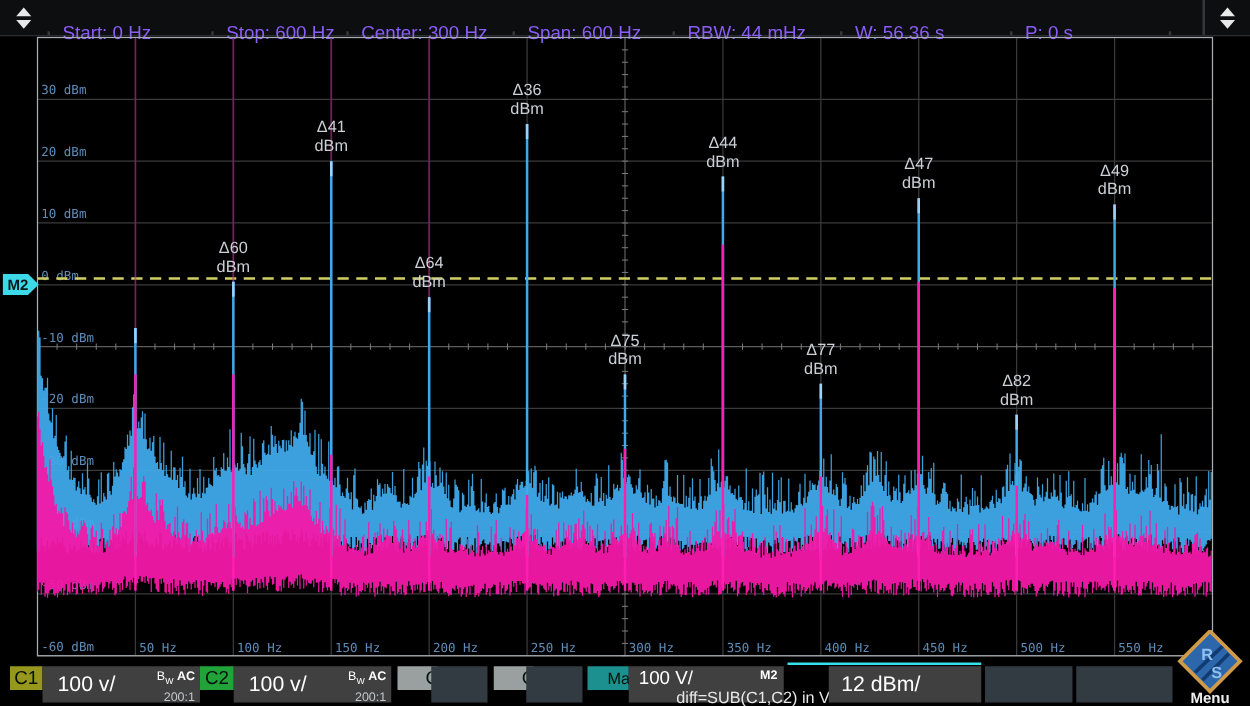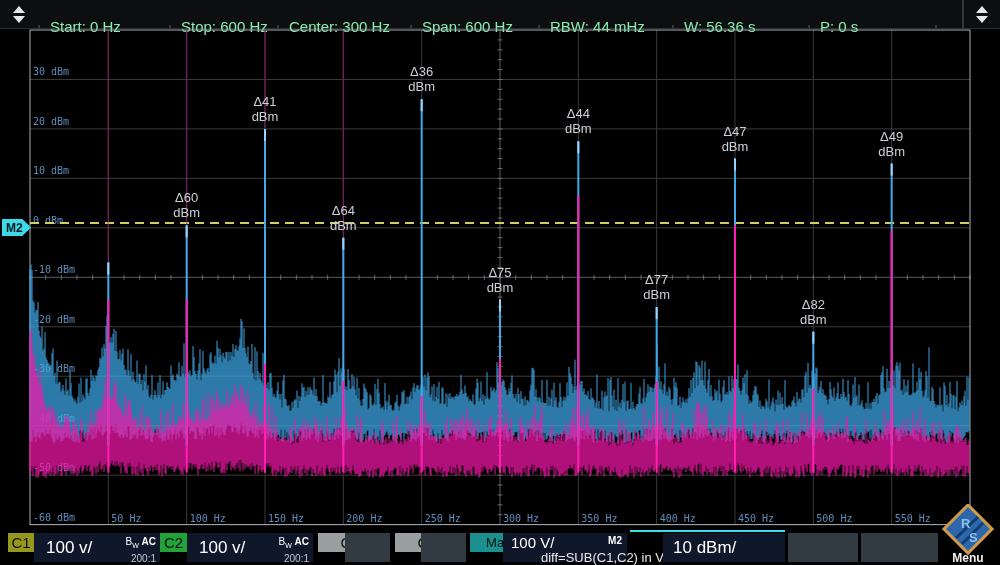--- a/index.html
+++ b/index.html
@@ -2,21 +2,21 @@
 <html><head>
 <meta charset="utf-8">
 <style>
   html,body{margin:0;padding:0;background:#000;}
   .screen{position:relative;width:1000px;height:565px;background:#000;overflow:hidden;
           font-family:"Liberation Sans",sans-serif;-webkit-font-smoothing:antialiased;}
 
   
   .header{position:absolute;left:0;top:0;width:1000px;height:28px;background:#0c0e10;
           display:flex;align-items:stretch;border-bottom:1px solid #2a2d30;}
-  .hseg{display:flex;align-items:center;padding-left:10px;color:#86efac;font-size:15px;
+  .hseg{display:flex;align-items:center;padding-left:10px;color:#8b5cf6;font-size:15px;
         border-left:2px solid #33383d;white-space:nowrap;box-sizing:border-box;margin-top:25px;}
   .hseg:first-child{border-left:none;}
   .harrows{display:flex;flex-direction:column;align-items:center;justify-content:center;
            width:38px;gap:3px;border-left:2px solid #33383d;box-sizing:border-box;}
   .harrows:first-child{border-left:none;}
   .tri-up{width:0;height:0;border-left:6px solid transparent;border-right:6px solid transparent;
           border-bottom:7px solid #e8e8e8;}
   .tri-dn{width:0;height:0;border-left:6px solid transparent;border-right:6px solid transparent;
           border-top:7px solid #e8e8e8;}
 
@@ -24,21 +24,21 @@
   #plot{position:absolute;left:0;top:28px;width:1000px;height:502px;display:block;}
   .m2flag{position:absolute;left:2px;top:219px;width:29px;height:17px;background:#3cd9e8;
           clip-path:polygon(0 0,70% 0,100% 50%,70% 100%,0 100%);
           color:#04181c;font-size:12px;font-weight:bold;display:flex;align-items:center;
           padding-left:4px;box-sizing:border-box;}
 
   
   .statusbar{position:absolute;left:0;top:530px;width:1000px;height:35px;background:#000;}
   .chip{position:absolute;top:3px;height:19px;display:flex;align-items:center;justify-content:center;
         color:#05110a;font-size:15px;box-sizing:border-box;}
-  .panel{position:absolute;top:3px;height:29px;background:#0f172a;box-sizing:border-box;color:#fff;}
+  .panel{position:absolute;top:3px;height:29px;background:#404040;box-sizing:border-box;color:#fff;}
   .panel.empty{background:#333b42;}
   .chip.c1{background:#97971d;}
   .chip.c2{background:#22a33a;}
   .chip.gray{background:#9aa0a0;padding-left:32px;}
   .chip.math{background:#1c8f8f;font-size:13px;padding-left:28px;}
   .chip.fft{background:#35e0e8;font-size:12px;font-weight:bold;margin-top:38px;}
   .scale-lg{position:absolute;left:12px;top:0;height:29px;display:flex;align-items:center;font-size:17px;color:#fff;}
   .bwblock{position:absolute;right:4px;top:1px;text-align:right;line-height:11px;}
   .bwtop{font-size:10px;color:#fff;}
   .bwtop sub{font-size:7px;}
@@ -355,21 +355,21 @@
     <div class="panel" style="left:503px;width:124px">
       <span class="mathscale">100 V/</span>
       <span class="mathdetail">diff=SUB(C1,C2) in V</span>
       <span class="mathm2">M2</span>
     </div>
     <div class="fft-topline"></div>
     <div class="chip fft" style="left:630px;width:33px">
         <span>FFT</span>
       </div>
     <div class="panel" style="left:663px;width:122px">
-      <span class="scale-lg" style="left:10px">10 dBm/</span>
+      <span class="scale-lg" style="left:10px">12 dBm/</span>
     </div>
     <div class="panel empty" style="left:788px;width:70px"></div>
     <div class="panel empty" style="left:861px;width:77px"></div>
   </div>
 
   <div class="menublock">
     <svg width="64" height="52" viewBox="0 0 64 52">
       <g transform="rotate(45 32 25)">
         <rect x="15" y="8" width="34" height="34" fill="#2c66ab" stroke="#d09a48" stroke-width="3"></rect>
       </g>

